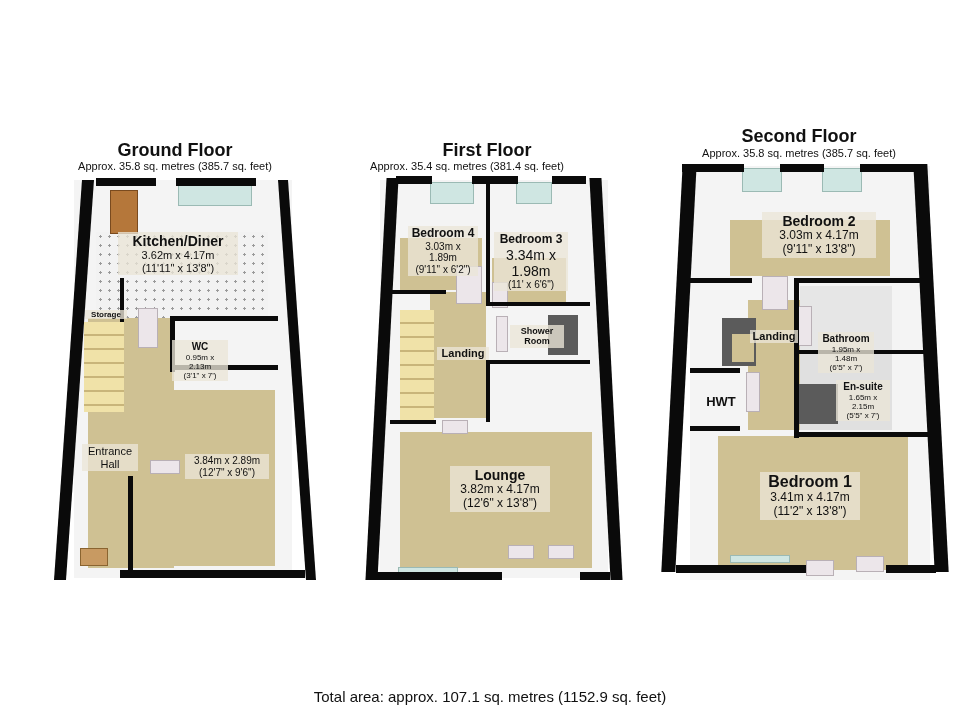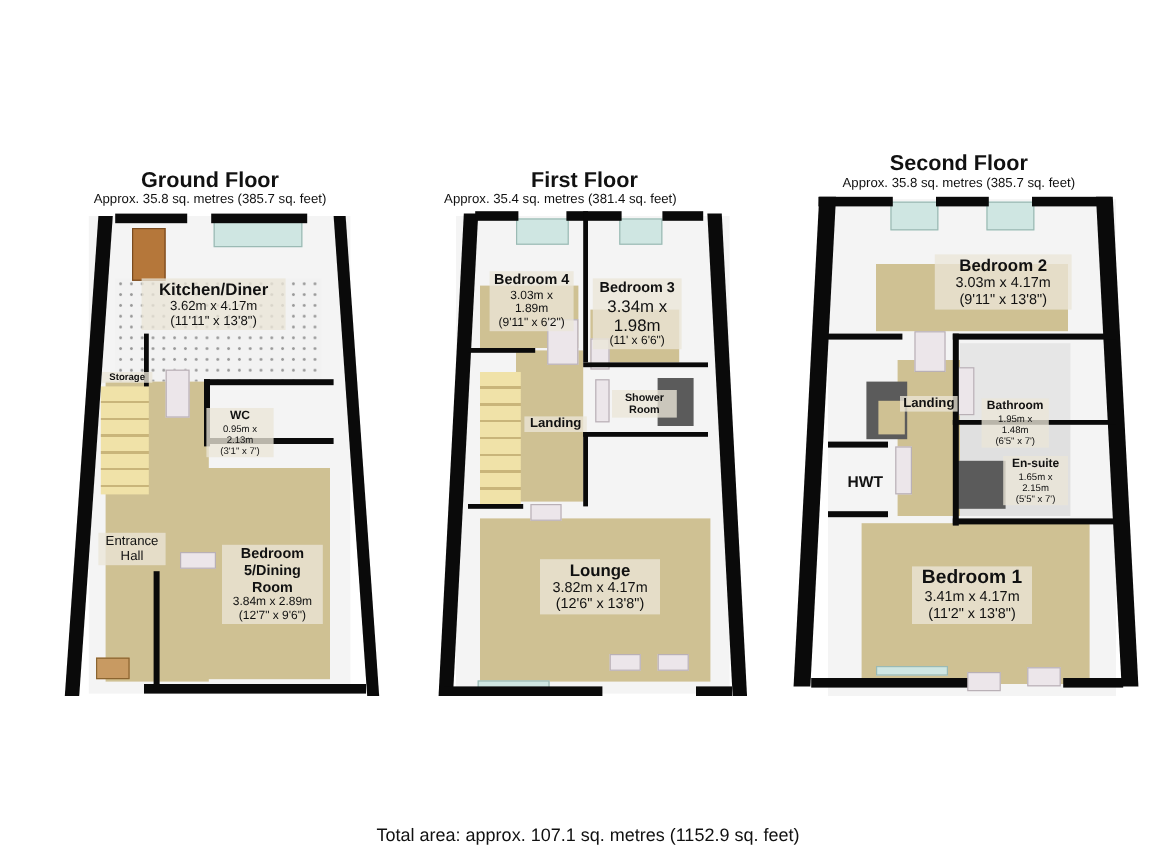--- a/index.html
+++ b/index.html
@@ -64,21 +64,20 @@
     </div>
     <div class="lbl small" style="left:172px;top:340px;width:56px">
       <div class="n">WC</div>
       <div class="d">0.95m x 2.13m</div>
       <div class="d">(3'1" x 7')</div>
     </div>
     <div class="lbl" style="left:82px;top:444px;width:56px;padding:1px">
       <div class="n" style="font-size:11px;font-weight:normal">Entrance Hall</div>
     </div>
     <div class="lbl" style="left:185px;top:454px;width:84px">
-      <div class="n" style="font-size:12px">Bedroom 5/Dining Room</div>
       <div class="d" style="font-size:10px">3.84m x 2.89m</div>
       <div class="d" style="font-size:10px">(12'7" x 9'6")</div>
     </div>
   </div>
 </div>
 
 <div>
   <div class="abs ftitle" style="left:357px;top:140px">First Floor</div>
   <div class="abs fsub" style="left:337px;top:160px">Approx. 35.4 sq. metres (381.4 sq. feet)</div>
 
@@ -169,21 +168,21 @@
     <div class="wall" style="left:690px;top:278px;width:62px;height:5px"></div>
     <div class="wall" style="left:794px;top:278px;width:136px;height:5px"></div>
     <div class="wall" style="left:794px;top:278px;width:5px;height:160px"></div>
     <div class="wall" style="left:794px;top:350px;width:136px;height:4px"></div>
     <div class="wall" style="left:794px;top:432px;width:136px;height:5px"></div>
     <div class="wall" style="left:690px;top:368px;width:50px;height:5px"></div>
     <div class="wall" style="left:690px;top:426px;width:50px;height:5px"></div>
     <div class="wall" style="left:676px;top:565px;width:130px;height:8px"></div>
     <div class="wall" style="left:886px;top:565px;width:50px;height:8px"></div>
 
-    <div class="lbl" style="left:779px;top:212px;width:114px">
+    <div class="lbl" style="left:762px;top:212px;width:114px">
       <div class="n" style="font-size:14px">Bedroom 2</div>
       <div class="d" style="font-size:12px">3.03m x 4.17m</div>
       <div class="d" style="font-size:12px">(9'11" x 13'8")</div>
     </div>
     <div class="lbl" style="left:750px;top:330px;width:48px;padding:0">
       <div class="n" style="font-size:11px">Landing</div>
     </div>
     <div class="lbl small" style="left:818px;top:332px;width:56px">
       <div class="n">Bathroom</div>
       <div class="d">1.95m x 1.48m</div>

